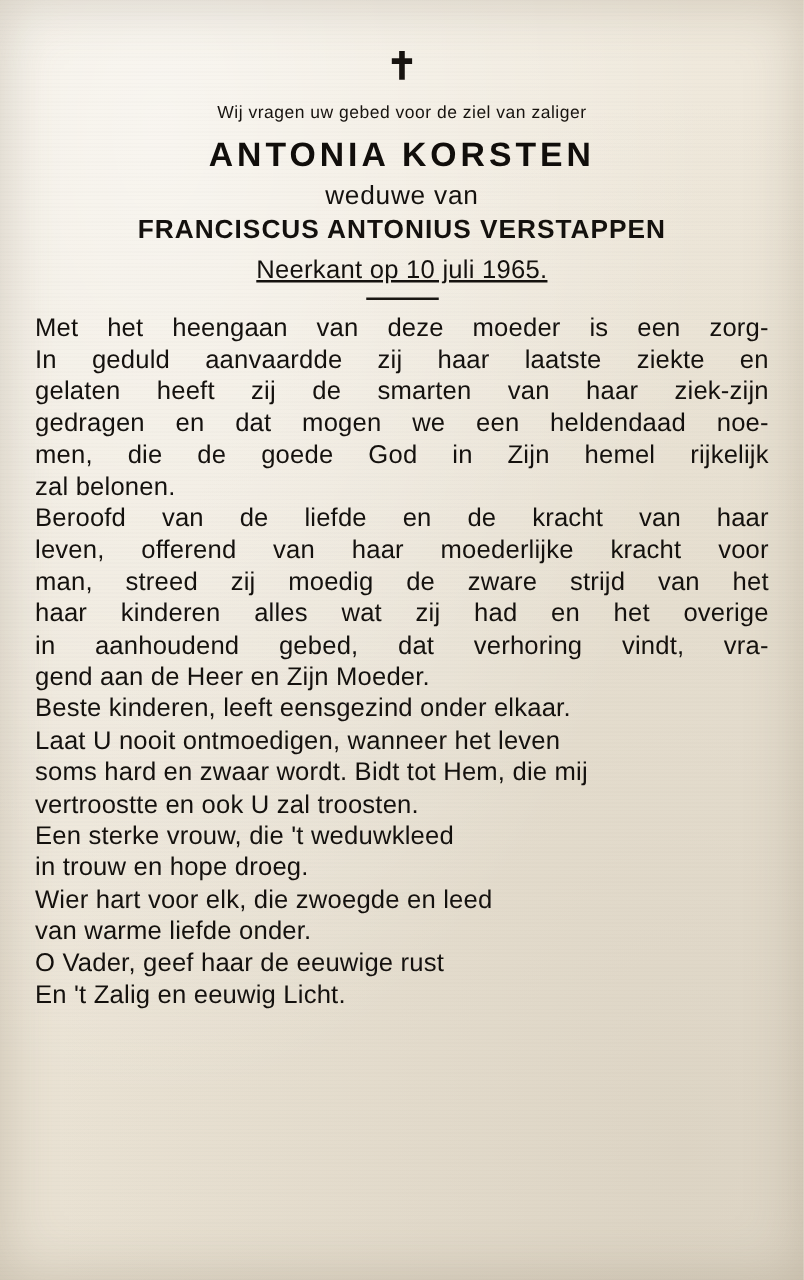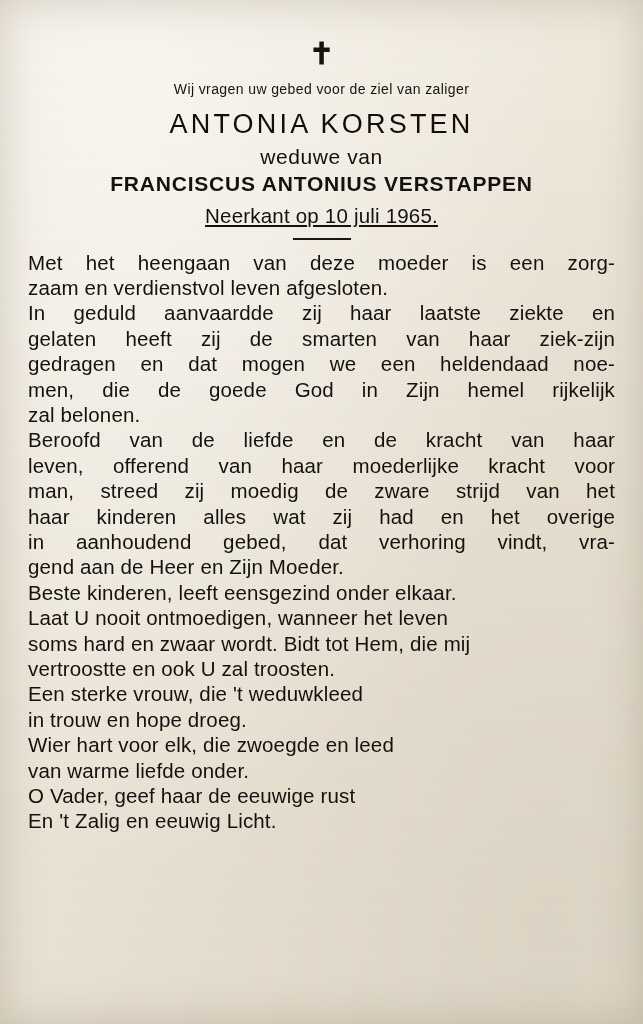--- a/index.html
+++ b/index.html
@@ -39,21 +39,21 @@
     font-size: 14px;
     line-height: 26px;
     letter-spacing: 0.4px;
     margin: 2px 0 6px 0;
     color: #17130f;
   }
   .name {
     text-align: center;
     font-size: 27px;
     line-height: 32px;
-    font-weight: normal;
+    font-weight: bold;
     letter-spacing: 3.2px;
     margin: 4px 0 4px 0;
     color: #110e0b;
   }
   .weduwe {
     text-align: center;
     font-size: 21px;
     line-height: 25px;
     letter-spacing: 0.6px;
     margin: 2px 0 2px 0;
@@ -138,21 +138,20 @@
   <div class="details">
     <span class="last">Neerkant op 10 juli 1965.</span>
   </div>
 
   <div class="rule"></div>
 
   <div class="body-text">
 
     <div class="para justify">
       <span class="ln">Met het heengaan van deze moeder is een zorg-</span>
-      <span class="ln last">zaam en verdienstvol leven afgesloten.</span>
     </div>
 
     <div class="para justify">
       <span class="ln">In geduld aanvaardde zij haar laatste ziekte en</span>
       <span class="ln">gelaten heeft zij de smarten van haar ziek-zijn</span>
       <span class="ln">gedragen en dat mogen we een heldendaad noe-</span>
       <span class="ln">men, die de goede God in Zijn hemel rijkelijk</span>
       <span class="ln last">zal belonen.</span>
     </div>
 

